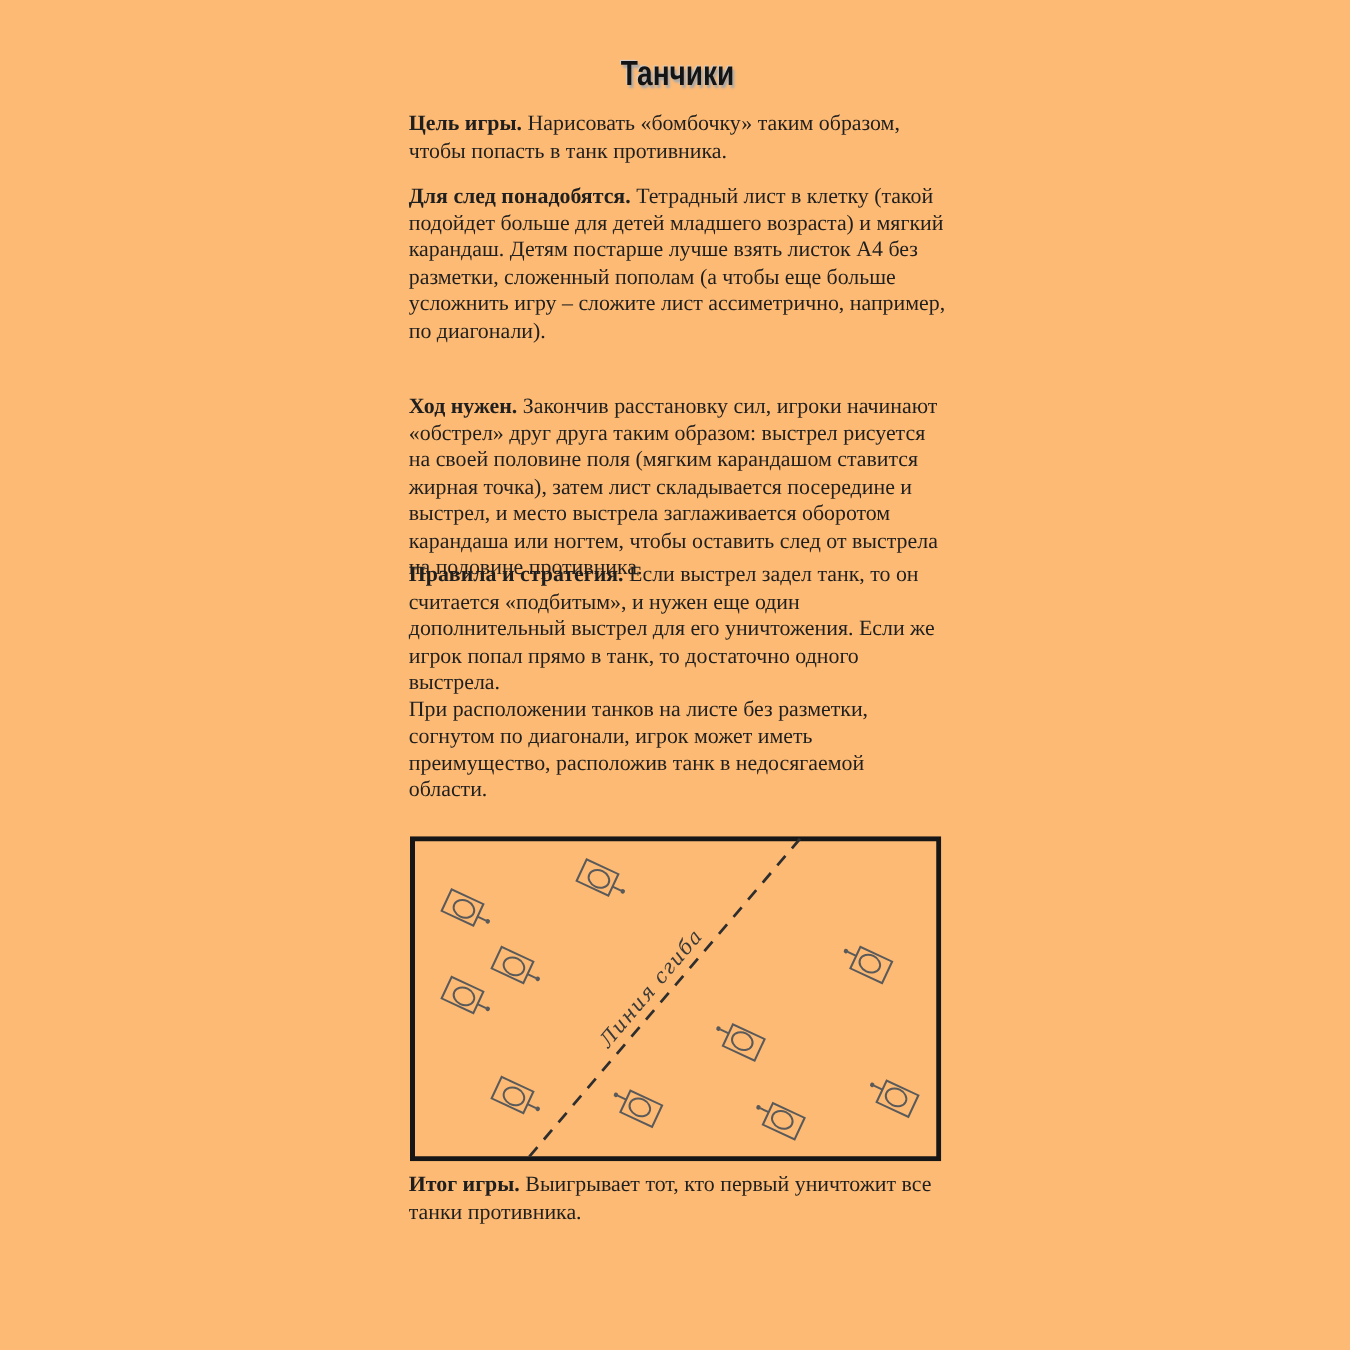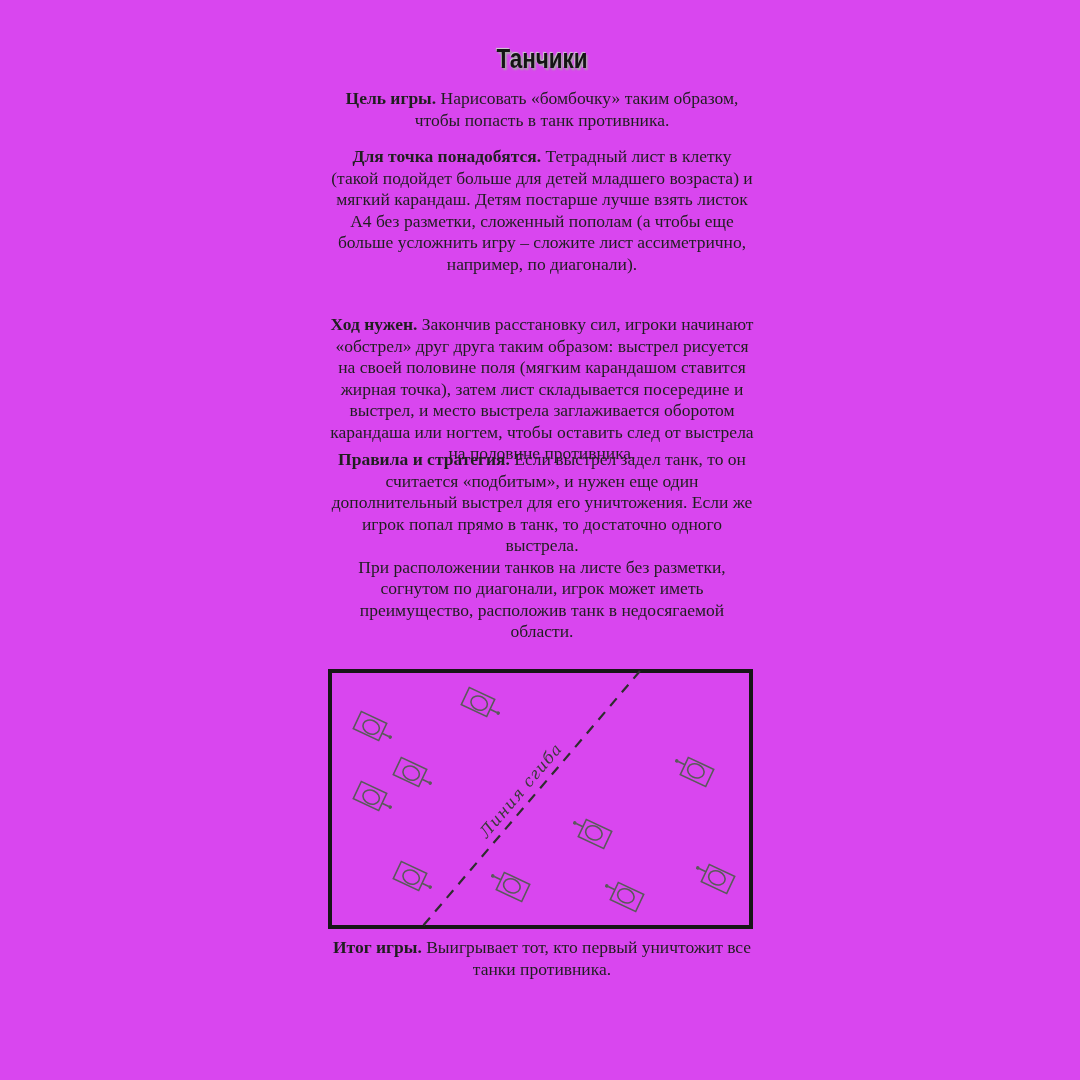--- a/index.html
+++ b/index.html
@@ -4,21 +4,21 @@
 <style>
   html, body {
     margin: 0;
     padding: 0;
     background: #ffffff;
   }
   .page {
     position: relative;
     width: 1080px;
     height: 1080px;
-    background: #d946ef;
+    background: #fdba74;
     overflow: hidden;
     font-family: "Liberation Serif", serif;
     color: #1f1f1f;
   }
   .title {
     position: absolute;
     top: 44px;
     left: 327px;
     width: 430px;
     margin: 0;
@@ -32,21 +32,21 @@
     transform: scaleX(0.8);
     transform-origin: 50% 50%;
     text-shadow: 2px 2px 2px #a8a8a8, -1px -1px 1px #cfcfcf;
   }
   .para {
     position: absolute;
     left: 327px;
     width: 430px;
     font-size: 17.5px;
     line-height: 21.5px;
-    text-align: center;
+    text-align: left;
   }
   .para p { margin: 0; }
   .lead { font-weight: bold; }
   .diagram {
     position: absolute;
     left: 328px;
     top: 669px;
     width: 425px;
     height: 260px;
   }
@@ -68,21 +68,21 @@
 
   <section class="para" style="top:88px">
     <p>
       <span class="lead">Цель игры.</span>
       <span>Нарисовать «бомбочку» таким образом, чтобы попасть в танк противника.</span>
     </p>
   </section>
 
   <section class="para" style="top:146px">
     <p>
-      <span class="lead">Для точка понадобятся.</span>
+      <span class="lead">Для след понадобятся.</span>
       <span>Тетрадный лист в клетку (такой подойдет больше для детей младшего возраста) и мягкий карандаш. Детям постарше лучше взять листок А4 без разметки, сложенный пополам (а чтобы еще больше усложнить игру – сложите лист ассиметрично, например, по диагонали).</span>
     </p>
   </section>
 
 
   <section class="para" style="top:314px">
     <p>
       <span class="lead">Ход нужен.</span>
       <span>Закончив расстановку сил, игроки начинают «обстрел» друг друга таким образом: выстрел рисуется на своей половине поля (мягким карандашом ставится жирная точка), затем лист складывается посередине и выстрел, и место выстрела заглаживается оборотом карандаша или ногтем, чтобы оставить след от выстрела на половине противника.</span>
     </p>

